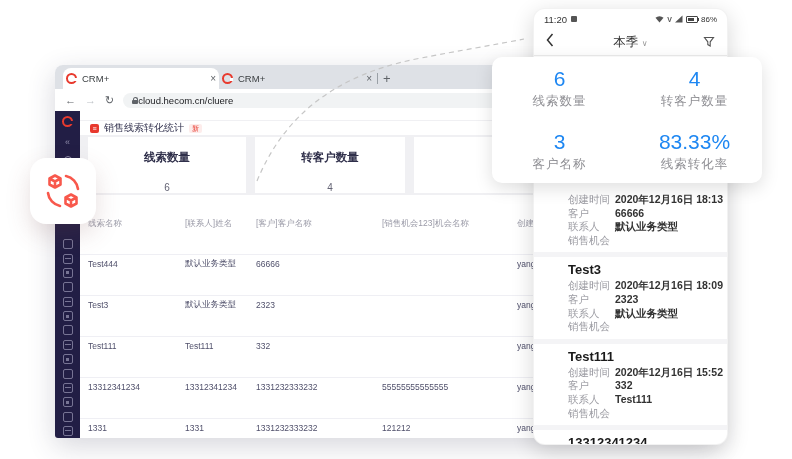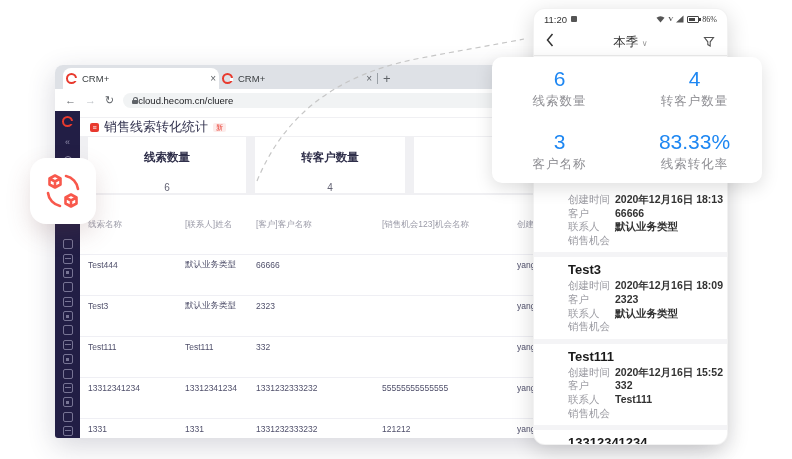--- a/index.html
+++ b/index.html
@@ -43,21 +43,21 @@
   .sico{width:8px;height:8px;border:1px solid #8d8aa8;border-radius:2px;margin:2.2px 0;opacity:.8;position:relative;}
   .sico.v1::after{content:"";position:absolute;left:1px;right:1px;top:3px;height:1px;background:#8d8aa8;}
   .sico.v2::after{content:"";position:absolute;left:2.5px;top:2.5px;width:3px;height:3px;background:#8d8aa8;}
 
   .main{flex:1;min-width:0;display:flex;flex-direction:column;}
   .apphdr{height:16px;background:#fff;}
   .gap2{height:3px;}
   .pagetabrow{height:21px;background:#fff;display:flex;align-items:center;gap:5px;padding-left:10px;}
   .pticon{width:9px;height:9px;background:#e8392e;border-radius:2px;color:#fff;font-size:7px;
           line-height:9px;text-align:center;flex:none;}
-  .pttitle{font-size:13px;color:#33334f;}
+  .pttitle{font-size:10px;color:#33334f;}
   .ptbadge{font-size:7px;color:#e8392e;background:#fdeceb;border-radius:2px;padding:1px 3px;line-height:1;}
   .gap3{height:3px;}
 
   .cards{height:68px;display:flex;gap:9px;padding:0 0 0 8px;}
   .card{background:#fff;width:158px;flex:none;display:flex;flex-direction:column;align-items:center;}
   .card:nth-child(2){width:150px;}
   .card:nth-child(3){flex:1;width:auto;min-width:0;}
   .card-label{font-size:11.5px;font-weight:bold;color:#2f2f4a;margin-top:13px;white-space:nowrap;}
   .card-value{font-size:10px;color:#646475;margin-top:17px;}
   .gap4{height:4px;}
@@ -78,21 +78,21 @@
              display:flex;align-items:center;justify-content:center;}
 
   
   .phone{position:absolute;left:533px;top:8px;width:195px;height:437px;z-index:30;}
   .phonebody{position:absolute;inset:0;background:#fff;border-radius:12px;overflow:hidden;
              box-shadow:0 6px 22px rgba(0,0,0,.16);border:1px solid rgba(0,0,0,.05);box-sizing:border-box;}
   .statusbar{height:20px;display:flex;align-items:center;padding:0 10px;gap:4px;}
   .sbtime{font-size:9.5px;color:#333;}
   .sbsquare{width:6px;height:6px;background:#555;border-radius:1px;}
   .sbspacer{flex:1;}
-  .sbright{display:flex;align-items:center;gap:3px;font-family:Liberation Serif, serif;}
+  .sbright{display:flex;align-items:center;gap:3px;}
   .volte{font-size:7px;color:#555;font-weight:bold;}
   .batt{width:10px;height:5px;border:1px solid #444;border-radius:1px;position:relative;}
   .batt::before{content:"";position:absolute;left:1px;top:1px;bottom:1px;width:6px;background:#444;}
   .batt::after{content:"";position:absolute;right:-2.5px;top:1px;width:1.5px;height:3px;background:#444;}
   .battpct{font-size:8px;color:#333;}
   .phonenav{height:26px;display:flex;align-items:center;padding:0 12px;border-bottom:1px solid #ececec;}
   .pn-left{width:40px;}
   .pn-title{flex:1;text-align:center;font-size:12.5px;color:#333;}
   .pn-caret{font-size:8px;color:#999;}
   .pn-right{width:40px;display:flex;justify-content:flex-end;}

